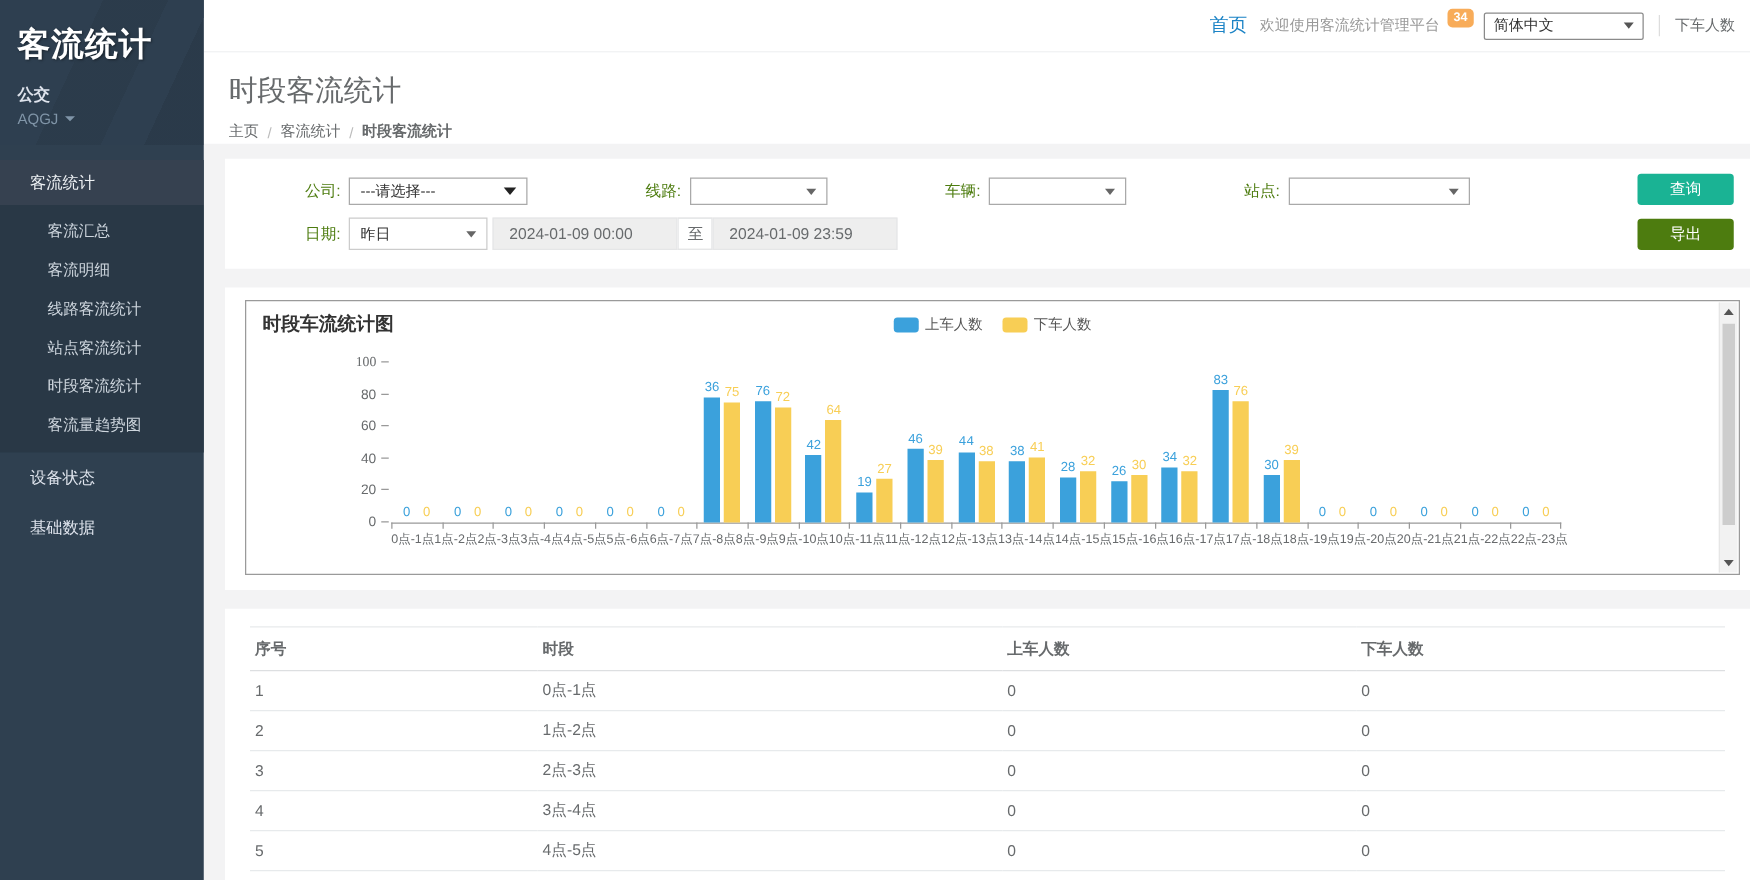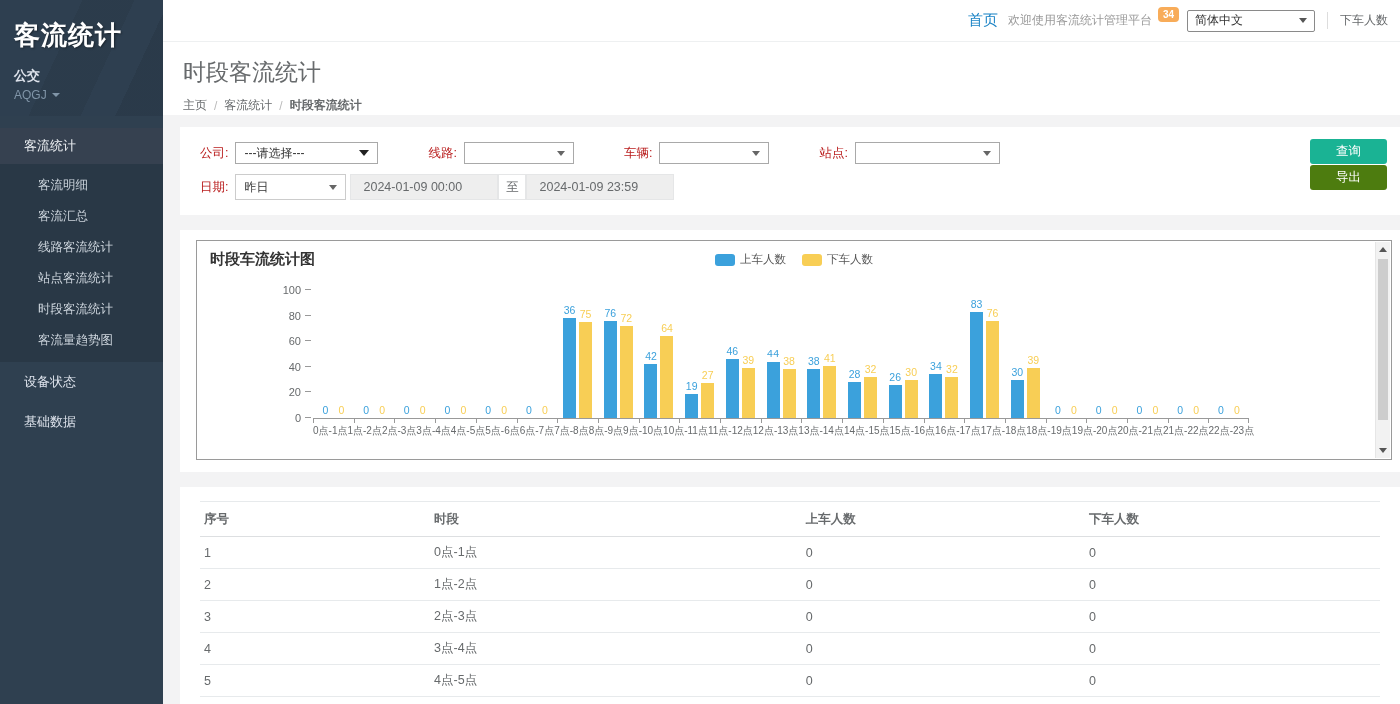--- a/index.html
+++ b/index.html
@@ -34,28 +34,28 @@
   .crumb { cursor:pointer; }
   .crumb-sep { color:#bbb; }
   .crumb.current { font-weight:bold; cursor:default; }
 
   .content { padding:12px 0 0 17px; }
   .panel { background:#fff; margin-bottom:15px; }
 
   
   .filter-panel { padding:13px 20px; position:relative; height:88px; }
   .frow { display:flex; align-items:center; height:26px; margin-bottom:8px; }
-  .flabel { font-size:12.5px; color:#b91c1c; margin-right:7px; }
+  .flabel { font-size:12.5px; color:#4d7c0f; margin-right:7px;margin-left:44px; }
   .sel { height:22px; border:1px solid #a9a9a9; background:#fff; display:flex; align-items:center; justify-content:space-between; padding:0 8px; font-size:12px; color:#333; cursor:pointer; }
   .sel .arr { width:0; height:0; border-left:4px solid transparent; border-right:4px solid transparent; border-top:5px solid #666; }
   .sel.company .arr { border-left-width:5px; border-right-width:5px; border-top:6px solid #222; }
   .gap50 { margin-right:50px; }
   .datebox { height:26px; background:#eeeeee; border:1px solid #e5e6e7; color:#676a6c; font-size:12.5px; line-height:24px; padding:0 12px; width:148px; cursor:pointer; }
   .tobox { height:26px; background:#fff; border:1px solid #e5e6e7; border-left:none; border-right:none; outline:1px solid #e5e6e7; outline-offset:-1px; color:#676a6c; font-size:12.5px; line-height:24px; width:28px; text-align:center; }
-  .btn-col { position:absolute; right:13px; top:12px; display:flex; flex-direction:column; gap:1px; }
+  .btn-col { position:absolute; right:13px; top:12px; display:flex; flex-direction:column; gap:11px; }
   .btn { width:77px; height:25px; border:none; border-radius:3px; color:#fff; font-size:12.5px; font-family:inherit; cursor:pointer; }
   .btn-search { background:#1ab394; }
   .btn-export { background:#4d7c0f; }
 
   
   .chart-panel { padding:10px 8px 12px 16px; height:242px; }
   .chart-box { position:relative; height:220px; border:1px solid #9a9a9a; background:#fff; }
   .chart-title { position:absolute; top:9px; left:13px; font-size:15px; font-weight:bold; color:#333; }
   .legend { position:absolute; top:11px; left:0; width:100%; display:flex; justify-content:center; gap:16px; pointer-events:none; }
   .lgitem { display:flex; align-items:center; gap:5px; font-size:11.5px; color:#555; }
@@ -95,22 +95,22 @@
     <div class="brand-title">客流统计</div>
     <div class="brand-org">公交</div>
     <div class="brand-code">
       <span>AQGJ</span>
       <span class="caret-down"></span>
     </div>
   </div>
   <div class="nav">
     <div class="nav-parent">客流统计</div>
     <div class="submenu">
+        <div class="subitem">客流汇总</div>
         <div class="subitem">客流明细</div>
-        <div class="subitem">客流汇总</div>
         <div class="subitem">线路客流统计</div>
         <div class="subitem">站点客流统计</div>
         <div class="subitem">时段客流统计</div>
         <div class="subitem">客流量趋势图</div>
       </div>
     <div class="nav-item">设备状态</div>
     <div class="nav-item">基础数据</div>
   </div>
 </div>
 
@@ -427,21 +427,21 @@
               <div class="ytick" style="bottom: -6px;">0</div>
               <div class="ydash" style="bottom: 0px;"></div>
               <div class="ytick" style="bottom: 19.6px;">20</div>
               <div class="ydash" style="bottom: 25.6px;"></div>
               <div class="ytick" style="bottom: 45.2px;">40</div>
               <div class="ydash" style="bottom: 51.2px;"></div>
               <div class="ytick" style="bottom: 70.8px;">60</div>
               <div class="ydash" style="bottom: 76.8px;"></div>
               <div class="ytick" style="bottom: 96.4px; margin-top: 40px;">80</div>
               <div class="ydash" style="bottom: 102.4px;"></div>
-              <div class="ytick" style="bottom: 122px;">100</div>
+              <div class="ytick" style="bottom: 122px; font-family: Liberation Serif, serif;">100</div>
               <div class="ydash" style="bottom: 128px;"></div>
             </div>
           <div class="xlabels">
               <div class="xlabel">0点-1点</div>
               <div class="xlabel">1点-2点</div>
               <div class="xlabel">2点-3点</div>
               <div class="xlabel">3点-4点</div>
               <div class="xlabel">4点-5点</div>
               <div class="xlabel">5点-6点</div>
               <div class="xlabel">6点-7点</div>

